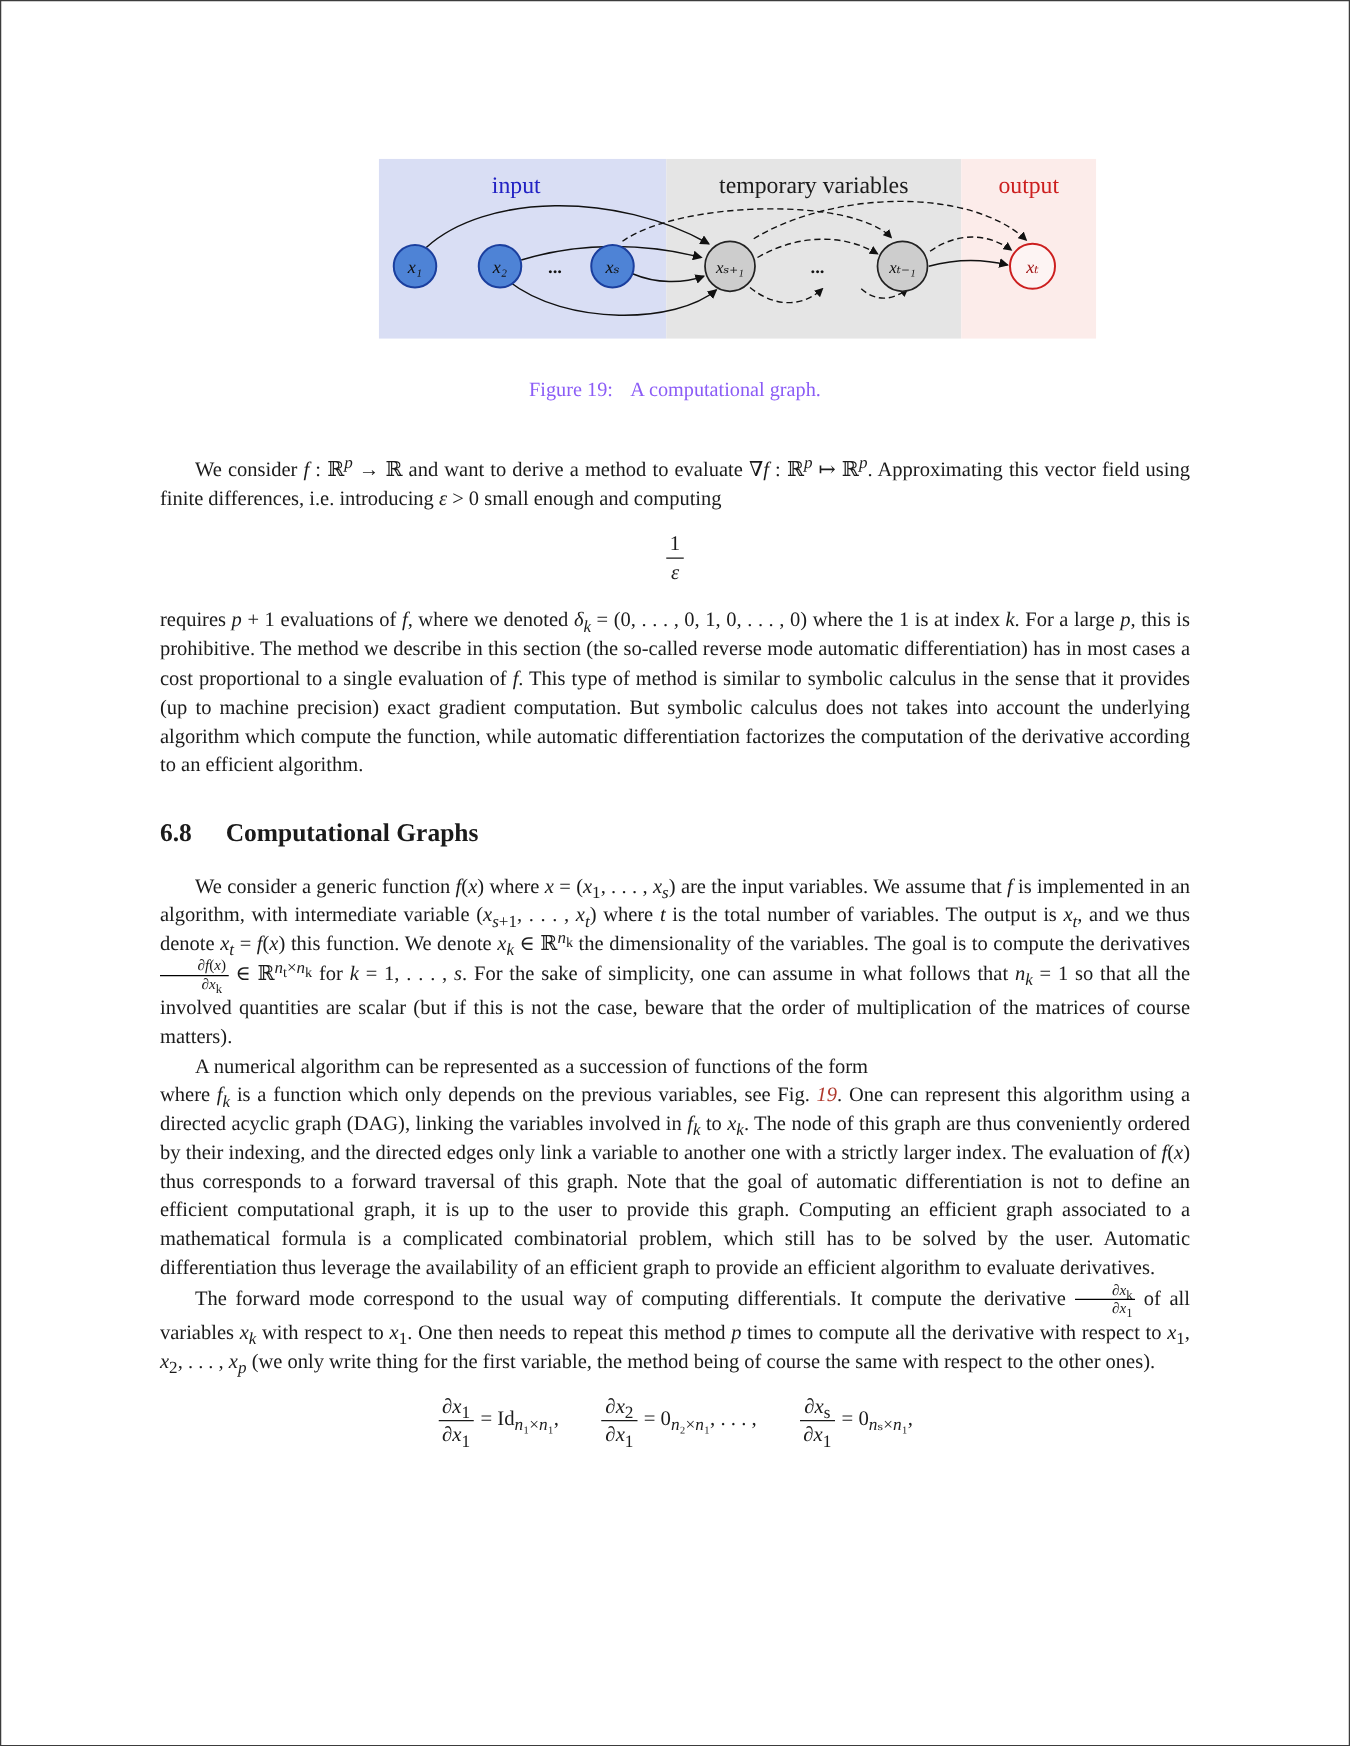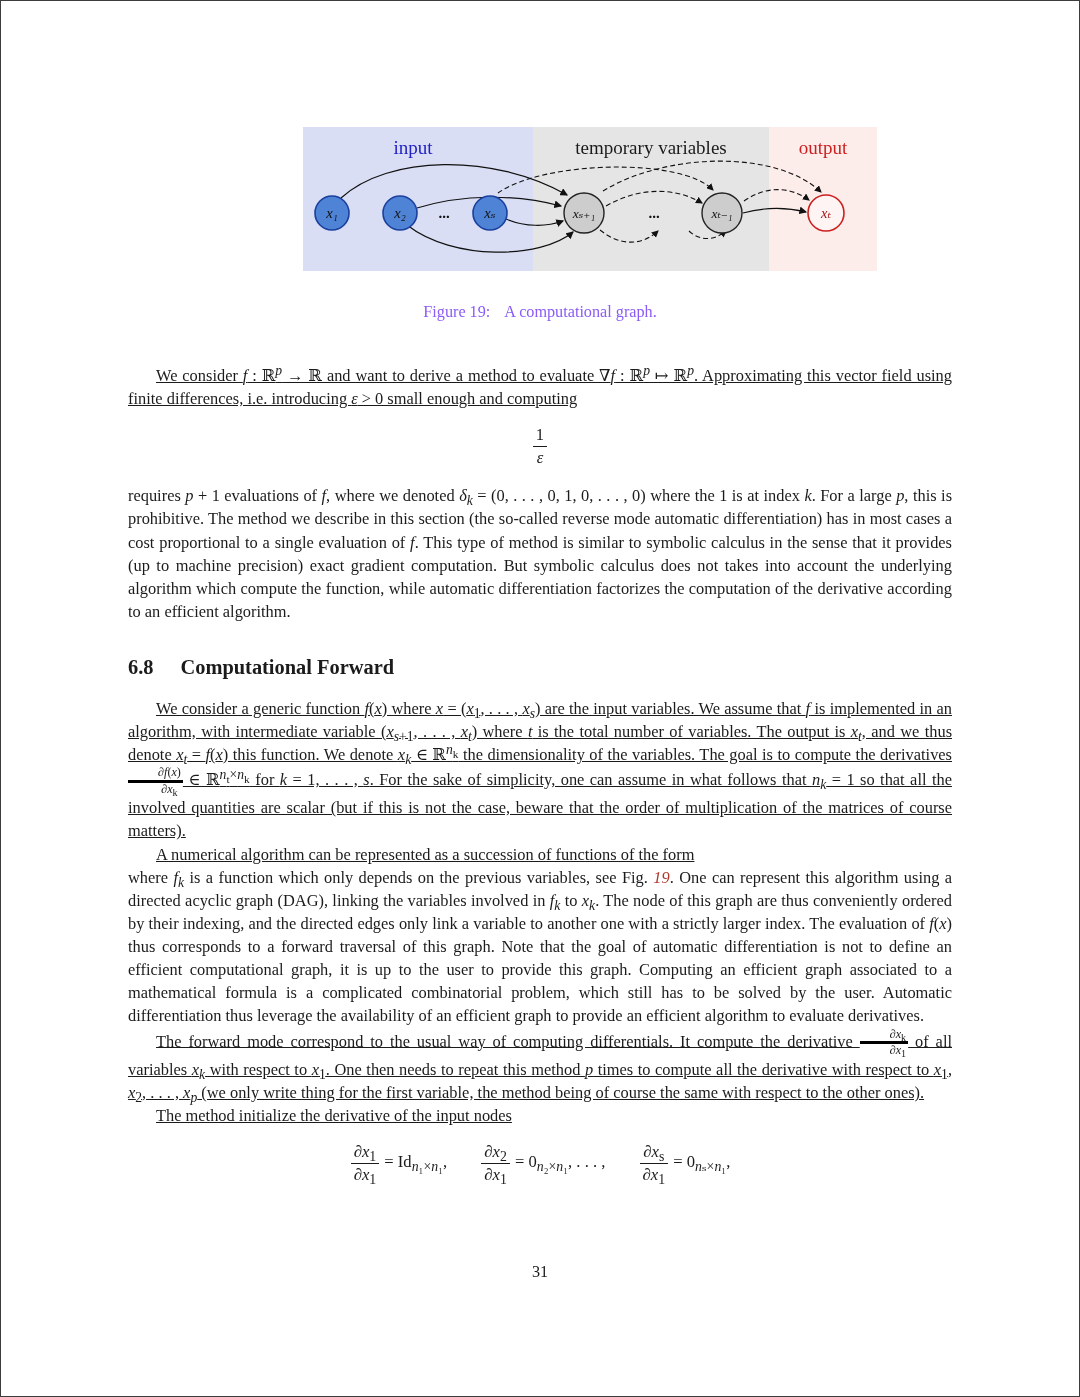--- a/index.html
+++ b/index.html
@@ -14,28 +14,28 @@
     padding:126px 127px 0 127px;
     position:relative;
     margin:0 auto;
     overflow:hidden;
   }
   .fig { width:474px; margin:0 auto; text-align:center; }
   .figure-svg { display:block; }
   .caption { margin-top:30px; margin-bottom:40px; font-size:16.2px; color:#8b5cf6; }
   .cap-label { margin-right:14px; }
   .para { text-align:justify; margin:0; }
-  .para.indent { text-indent:28px;text-decoration:underline; }
+  .para.indent { text-indent:28px; }
   .equation { text-align:center; margin:15px 0 17px 0; font-size:16.6px; }
   .equation .eqbody { margin-left:2px; }
   .frac { display:inline-block; vertical-align:middle; text-align:center; line-height:1.18; padding:0 1px; }
   .frac .num { display:block; border-bottom:1px solid #1b1b1b; padding:0 3px 1px 3px; }
   .frac .den { display:block; padding:1px 3px 0 3px; }
   .ifrac { display:inline-block; vertical-align:middle; text-align:center; font-size:0.74em; line-height:1.12; }
-  .ifrac .num { display:block; border-bottom:3px solid #000000; padding:0 2px; }
+  .ifrac .num { display:block; border-bottom:1px solid #000000; padding:0 2px; }
   .ifrac .den { display:block; padding:0 2px; }
   sub, sup { line-height:0; }
   .section { font-size:20.4px; font-weight:bold; margin:30px 0 15px 0; }
   .sec-num { margin-right:27px; }
   .ref { color:#b03a2e;font-style:italic; }
   .page-number { position:absolute; left:0; right:0; bottom:112px; text-align:center; font-size:16.2px; }
 </style>
 </head>
 <body>
 
@@ -103,29 +103,27 @@
     </figcaption>
   </figure>
 
   <p class="para indent">We consider <i>f</i> : ℝ<sup><i>p</i></sup> → ℝ and want to derive a method to evaluate ∇<i>f</i> : ℝ<sup><i>p</i></sup> ↦ ℝ<sup><i>p</i></sup>. Approximating this vector field using finite differences, i.e. introducing <i>ε</i> &gt; 0 small enough and computing</p>
 
   <div class="equation"><span class="frac"><span class="num">1</span><span class="den"><i>ε</i></span></span></div>
 
   <p class="para">requires <i>p</i> + 1 evaluations of <i>f</i>, where we denoted <i>δ</i><sub><i>k</i></sub> = (0, . . . , 0, 1, 0, . . . , 0) where the 1 is at index <i>k</i>. For a large <i>p</i>, this is prohibitive. The method we describe in this section (the so-called reverse mode automatic differentiation) has in most cases a cost proportional to a single evaluation of <i>f</i>. This type of method is similar to symbolic calculus in the sense that it provides (up to machine precision) exact gradient computation. But symbolic calculus does not takes into account the underlying algorithm which compute the function, while automatic differentiation factorizes the computation of the derivative according to an efficient algorithm.</p>
 
   <h2 class="section">
-    <span class="sec-num">6.8</span><span>Computational Forward</span>
+    <span class="sec-num">6.8</span><span>Computational Graphs</span>
   </h2>
 
   <p class="para indent">We consider a generic function <i>f</i>(<i>x</i>) where <i>x</i> = (<i>x</i><sub>1</sub>, . . . , <i>x</i><sub><i>s</i></sub>) are the input variables. We assume that <i>f</i> is implemented in an algorithm, with intermediate variable (<i>x</i><sub><i>s</i>+1</sub>, . . . , <i>x</i><sub><i>t</i></sub>) where <i>t</i> is the total number of variables. The output is <i>x</i><sub><i>t</i></sub>, and we thus denote <i>x</i><sub><i>t</i></sub> = <i>f</i>(<i>x</i>) this function. We denote <i>x</i><sub><i>k</i></sub> ∈ ℝ<sup><i>n</i><sub>k</sub></sup> the dimensionality of the variables. The goal is to compute the derivatives <span class="ifrac"><span class="num">∂<i>f</i>(<i>x</i>)</span><span class="den">∂<i>x</i><sub>k</sub></span></span> ∈ ℝ<sup><i>n</i><sub>t</sub>×<i>n</i><sub>k</sub></sup> for <i>k</i> = 1, . . . , <i>s</i>. For the sake of simplicity, one can assume in what follows that <i>n</i><sub><i>k</i></sub> = 1 so that all the involved quantities are scalar (but if this is not the case, beware that the order of multiplication of the matrices of course matters).</p>
   <p class="para indent">A numerical algorithm can be represented as a succession of functions of the form</p>
 
 
   <p class="para">where <i>f</i><sub><i>k</i></sub> is a function which only depends on the previous variables, see Fig. <span class="ref">19</span>. One can represent this algorithm using a directed acyclic graph (DAG), linking the variables involved in <i>f</i><sub><i>k</i></sub> to <i>x</i><sub><i>k</i></sub>. The node of this graph are thus conveniently ordered by their indexing, and the directed edges only link a variable to another one with a strictly larger index. The evaluation of <i>f</i>(<i>x</i>) thus corresponds to a forward traversal of this graph. Note that the goal of automatic differentiation is not to define an efficient computational graph, it is up to the user to provide this graph. Computing an efficient graph associated to a mathematical formula is a complicated combinatorial problem, which still has to be solved by the user. Automatic differentiation thus leverage the availability of an efficient graph to provide an efficient algorithm to evaluate derivatives.</p>
 
 
   <p class="para indent">The forward mode correspond to the usual way of computing differentials. It compute the derivative <span class="ifrac"><span class="num">∂<i>x</i><sub>k</sub></span><span class="den">∂<i>x</i><sub>1</sub></span></span> of all variables <i>x</i><sub><i>k</i></sub> with respect to <i>x</i><sub>1</sub>. One then needs to repeat this method <i>p</i> times to compute all the derivative with respect to <i>x</i><sub>1</sub>, <i>x</i><sub>2</sub>, . . . , <i>x</i><sub><i>p</i></sub> (we only write thing for the first variable, the method being of course the same with respect to the other ones).</p>
-  <p class="para indent">The method initialize the derivative of the input nodes</p>
 
   <div class="equation"><span class="frac"><span class="num">∂<i>x</i><sub>1</sub></span><span class="den">∂<i>x</i><sub>1</sub></span></span> = Id<sub><i>n</i>₁×<i>n</i>₁</sub>,  <span class="frac"><span class="num">∂<i>x</i><sub>2</sub></span><span class="den">∂<i>x</i><sub>1</sub></span></span> = 0<sub><i>n</i>₂×<i>n</i>₁</sub>, . . . ,  <span class="frac"><span class="num">∂<i>x</i><sub>s</sub></span><span class="den">∂<i>x</i><sub>1</sub></span></span> = 0<sub><i>n</i>ₛ×<i>n</i>₁</sub>,</div>
 
-  <div class="page-number">31</div>
 </div>
 
 </body></html>

